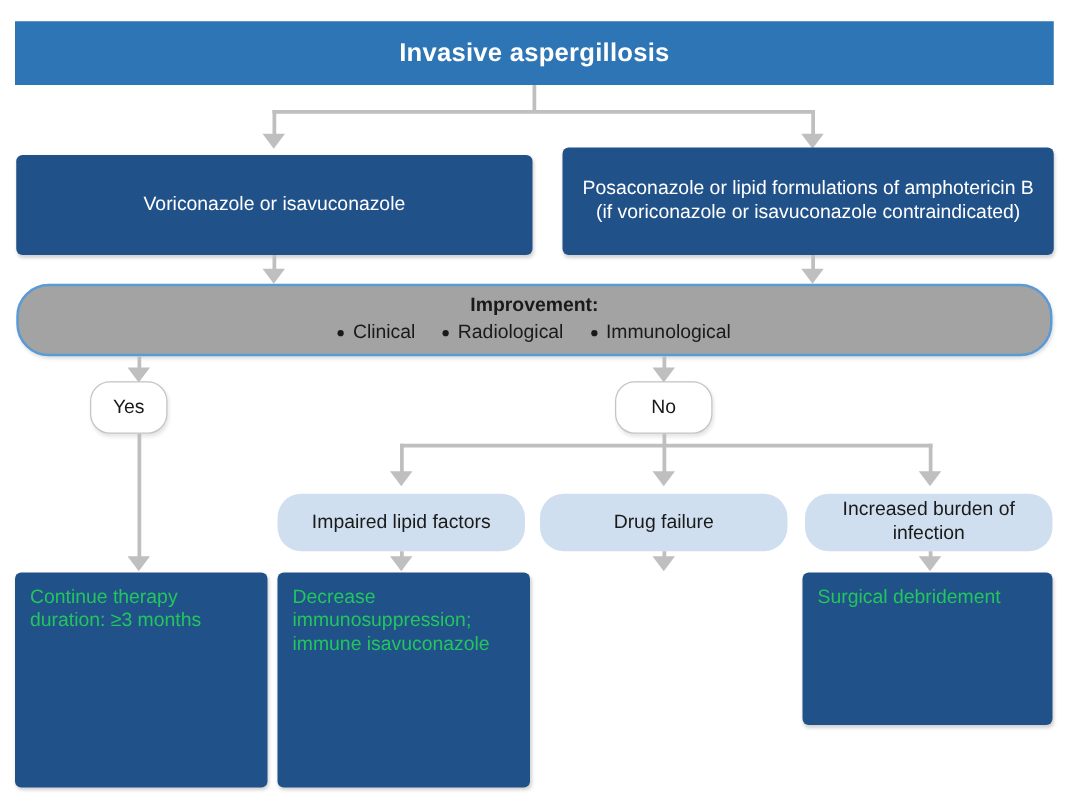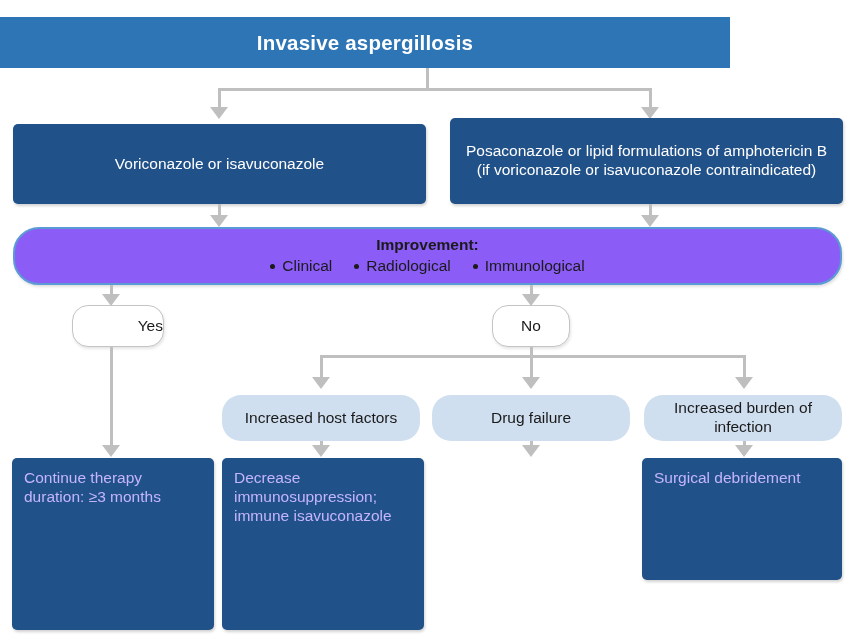--- a/index.html
+++ b/index.html
@@ -42,21 +42,21 @@
   .drug-node {
     background: #215189;
     color: #ffffff;
     font-size: 15.5px;
     border-radius: 5px;
     padding: 6px 14px;
     box-shadow: 1px 2px 3px rgba(0,0,0,0.18);
   }
 
   .improvement-node {
-    background: #8b5cf6;
+    background: #a3a3a3;
     border: 2px solid #5B9BD5;
     border-radius: 26px;
     color: #1a1a1a;
     font-size: 15.5px;
     flex-direction: column;
     justify-content: center;
     box-shadow: 1px 2px 3px rgba(0,0,0,0.13);
   }
   .improvement-title {
     font-weight: bold;
@@ -94,21 +94,21 @@
   .cause-node {
     background: #CFDFF0;
     color: #1a1a1a;
     font-size: 15.5px;
     border-radius: 19px;
     padding: 4px 10px;
   }
 
   .action-node {
     background: #215189;
-    color: #c4b5fd;
+    color: #22c55e;
     font-size: 15.5px;
     border-radius: 5px;
     align-items: flex-start;
     justify-content: flex-start;
     text-align: left;
     padding: 11px 12px 10px 12px;
     box-shadow: 1px 2px 3px rgba(0,0,0,0.18);
   }
   .action-node .bullets {
     margin: 0;
@@ -147,21 +147,21 @@
     border-left: 9px solid transparent;
     border-right: 9px solid transparent;
     border-top: 12px solid #BFBFBF;
   }
 </style>
 </head>
 <body>
 
 <div id="canvas">
 
-  <div class="node header-node" style="left:0; top:17px; width:730px; height:51px;">
+  <div class="node header-node" style="left:12px; top:17px; width:831px; height:51px;">
     <span>Invasive aspergillosis</span>
   </div>
 
   <div class="conn conn-v" style="left:426px; top:68px; height:22px;"></div>
 
   <div class="conn conn-h" style="left:218px; top:88px; width:434px;"></div>
 
   <div class="conn conn-v" style="left:218px; top:88px; height:20px;"></div>
   <div class="arrowhead" style="left:210px; top:107px;"></div>
 
@@ -199,21 +199,21 @@
       </span>
     </div>
   </div>
 
   <div class="conn conn-v" style="left:110px; top:285px; height:14px;"></div>
   <div class="arrowhead" style="left:102px; top:294px;"></div>
 
   <div class="conn conn-v" style="left:530px; top:285px; height:14px;"></div>
   <div class="arrowhead" style="left:522px; top:294px;"></div>
 
-  <div class="node decision-node" style="left:72px; top:305px; width:92px; height:42px;justify-content:flex-end;">
+  <div class="node decision-node" style="left:72px; top:305px; width:62px; height:42px;">
     <span>Yes</span>
   </div>
 
   <div class="node decision-node" style="left:492px; top:305px; width:78px; height:42px;">
     <span>No</span>
   </div>
 
   <div class="conn conn-v" style="left:110px; top:347px; height:100px;"></div>
   <div class="arrowhead" style="left:102px; top:445px;"></div>
 
@@ -223,21 +223,21 @@
   <div class="conn conn-v" style="left:320px; top:355px; height:24px;"></div>
   <div class="arrowhead" style="left:312px; top:377px;"></div>
 
   <div class="conn conn-v" style="left:530px; top:355px; height:24px;"></div>
   <div class="arrowhead" style="left:522px; top:377px;"></div>
 
   <div class="conn conn-v" style="left:743px; top:355px; height:24px;"></div>
   <div class="arrowhead" style="left:735px; top:377px;"></div>
 
   <div class="node cause-node" style="left:222px; top:395px; width:198px; height:46px;">
-    <span>Increased host factors</span>
+    <span>Impaired lipid factors</span>
   </div>
 
   <div class="node cause-node" style="left:432px; top:395px; width:198px; height:46px;">
     <span>Drug failure</span>
   </div>
 
   <div class="node cause-node" style="left:644px; top:395px; width:198px; height:46px;">
     <span>Increased burden of infection</span>
   </div>
 

